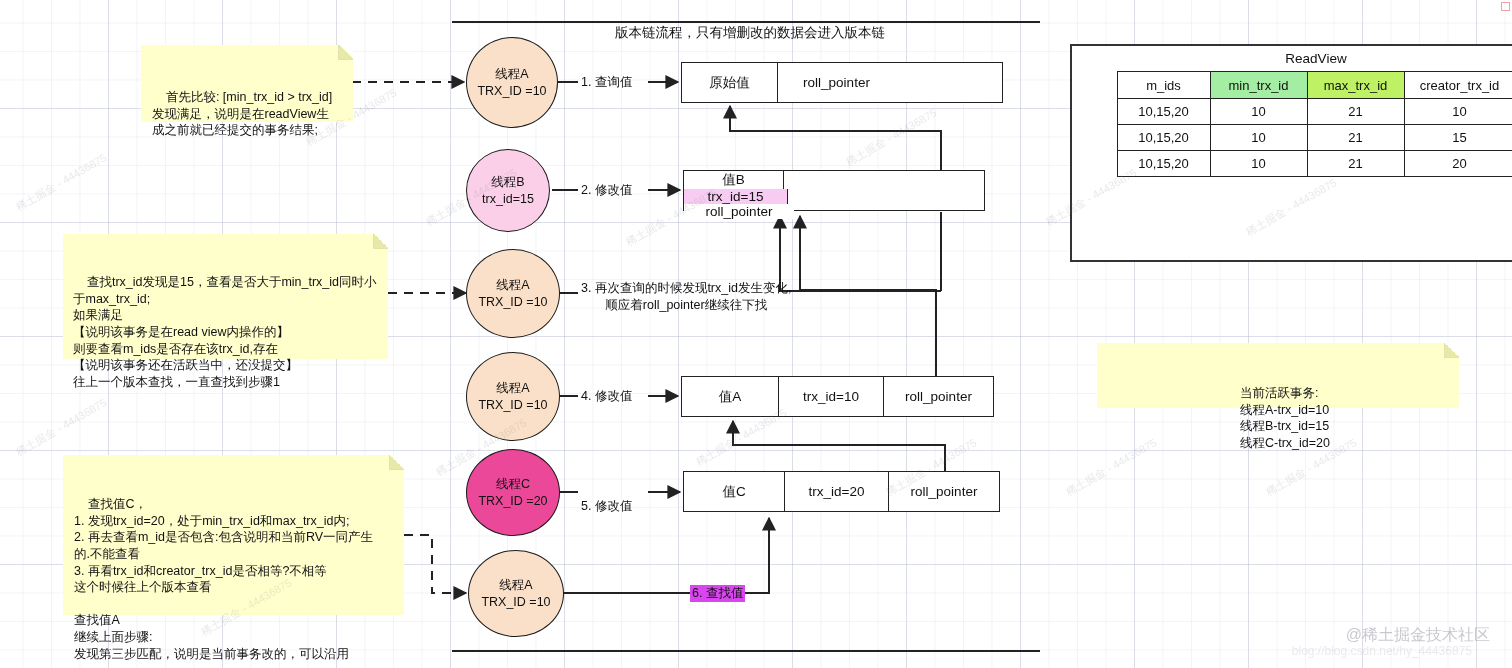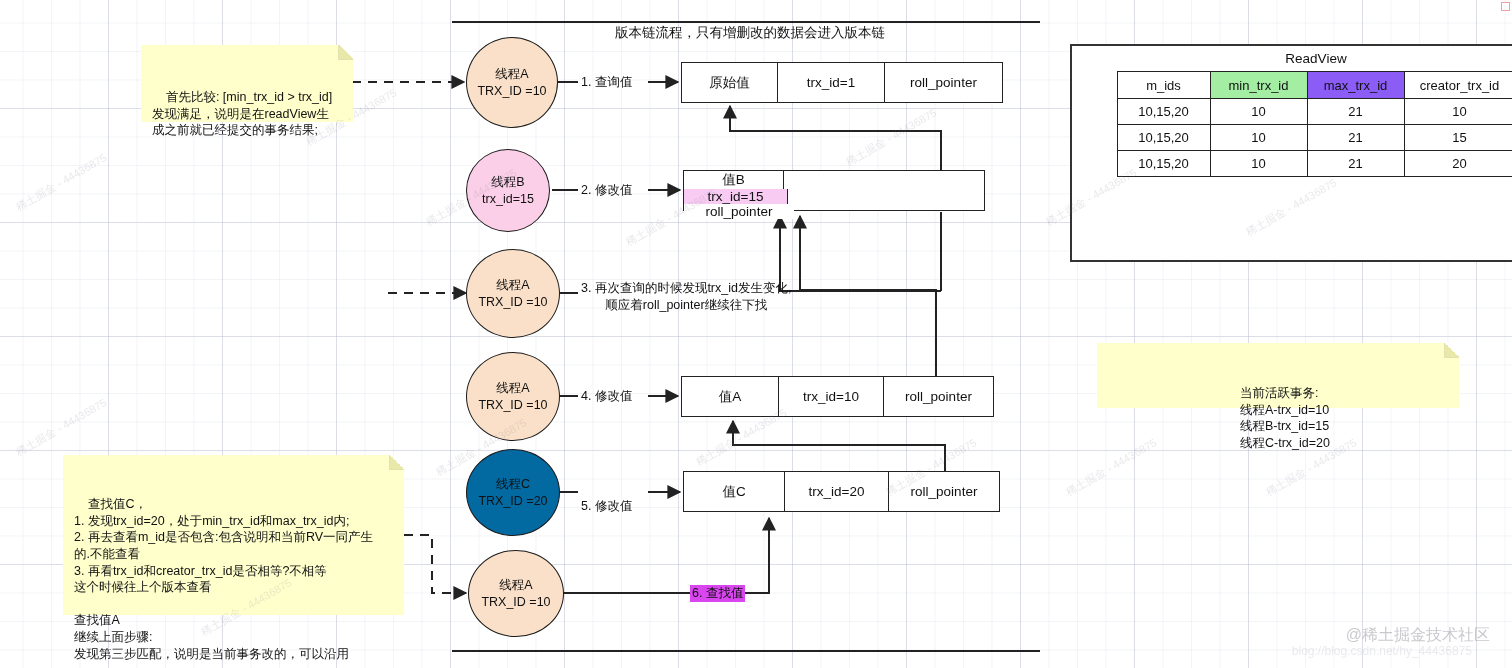--- a/index.html
+++ b/index.html
@@ -175,20 +175,30 @@
 
   <div class="title" style="left:615px;top:24px;">版本链流程，只有增删改的数据会进入版本链</div>
 
   <div class="note" style="left:141px;top:45px;width:212px;height:77px;padding:11px 10px 0 11px;">
     <span class="fold"></span>
     <span>首先比较: [min_trx_id &gt; trx_id]
 发现满足，说明是在readView生
 成之前就已经提交的事务结果;</span>
   </div>
 
+  <div class="note" style="left:63px;top:234px;width:325px;height:125px;padding:7px 8px 0 10px;">
+    <span class="fold"></span>
+    <span>查找trx_id发现是15，查看是否大于min_trx_id同时小
+于max_trx_id;
+如果满足
+【说明该事务是在read view内操作的】
+则要查看m_ids是否存在该trx_id,存在
+【说明该事务还在活跃当中，还没提交】
+往上一个版本查找，一直查找到步骤1</span>
+  </div>
 
   <div class="note" style="left:63px;top:455px;width:341px;height:160px;padding:8px 8px 0 11px;">
     <span class="fold"></span>
     <span>查找值C，
 1. 发现trx_id=20，处于min_trx_id和max_trx_id内;
 2. 再去查看m_id是否包含:包含说明和当前RV一同产生
 的.不能查看
 3. 再看trx_id和creator_trx_id是否相等?不相等
 这个时候往上个版本查看
 
@@ -218,33 +228,32 @@
   <div class="circ" style="left:466px;top:249px;width:94px;height:89px;background:#fae0c8;">
     <span class="l1">线程A</span>
     <span class="l2">TRX_ID =10</span>
   </div>
 
   <div class="circ" style="left:466px;top:352px;width:94px;height:89px;background:#fae0c8;">
     <span class="l1">线程A</span>
     <span class="l2">TRX_ID =10</span>
   </div>
 
-  <div class="circ" style="left:466px;top:449px;width:94px;height:87px;background:#0369a1;">
+  <div class="circ" style="left:466px;top:449px;width:94px;height:87px;background:#ec4899;">
     <span class="l1">线程C</span>
     <span class="l2">TRX_ID =20</span>
   </div>
 
   <div class="circ" style="left:468px;top:550px;width:96px;height:87px;background:#fae0c8;">
     <span class="l1">线程A</span>
     <span class="l2">TRX_ID =10</span>
   </div>
 
   <div class="row" style="left:681px;top:62px;width:322px;">
     <div class="cell" style="width:96px;">原始值</div>
-    <div class="cell" style="width:107px;">trx_id=1</div>
     <div class="cell" style="width:117px;">roll_pointer</div>
   </div>
 
   <div class="row" style="left:683px;top:170px;width:302px;flex-direction:column;">
     <div class="cell" style="width:100px;">值B</div>
     <div class="cell" style="width:104px;background:#f8ccf2;">trx_id=15</div>
     <div class="cell" style="width:110px;">roll_pointer</div>
   </div>
 
   <div class="row" style="left:681px;top:376px;width:313px;">
@@ -269,21 +278,21 @@
   <div class="steplabel" style="left:581px;top:484px;margin-top:14px;">5. 修改值</div>
   <div class="steplabel" style="left:690px;top:585px;background:#d946ef;padding:0 2px;">6. 查找值</div>
 
   <div class="rvpanel" style="left:1070px;top:44px;width:492px;height:218px;">
     <div class="rvtitle">ReadView</div>
     <table class="rv">
       <thead>
         <tr>
           <th style="width:90px;">m_ids</th>
           <th style="width:94px;background:#a3eea3;">min_trx_id</th>
-          <th style="width:94px;background:#8b5cf6;">max_trx_id</th>
+          <th style="width:94px;background:#bef264;">max_trx_id</th>
           <th style="width:108px;">creator_trx_id</th>
         </tr>
       </thead>
       <tbody>
         <tr>
           <td>10,15,20</td>
           <td>10</td>
           <td>21</td>
           <td>10</td>
         </tr>

